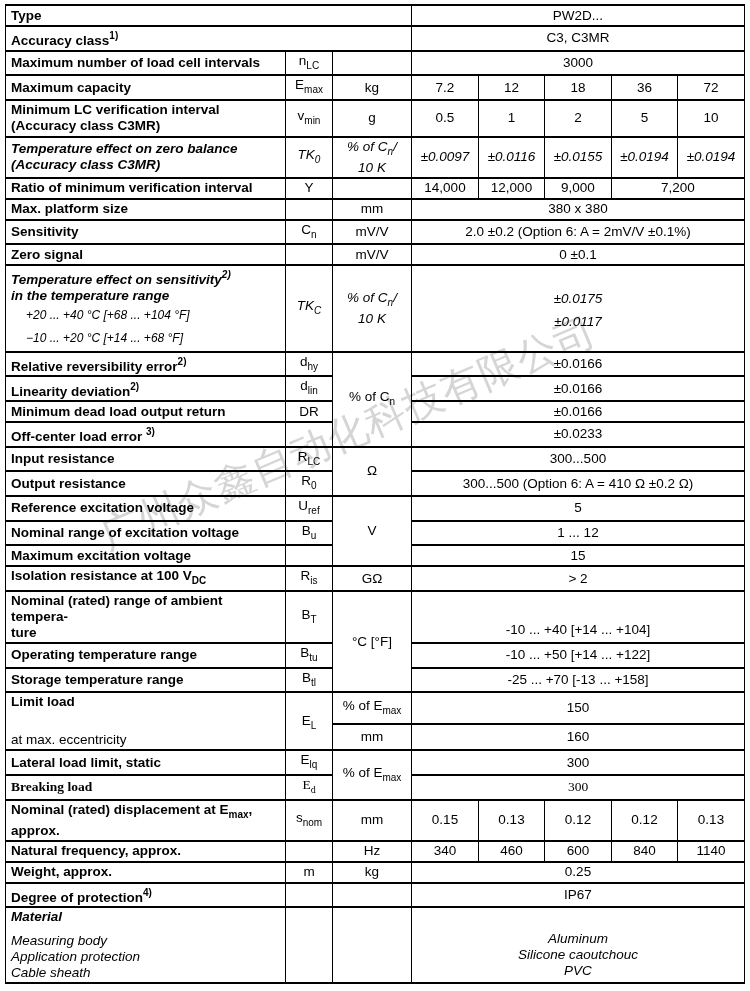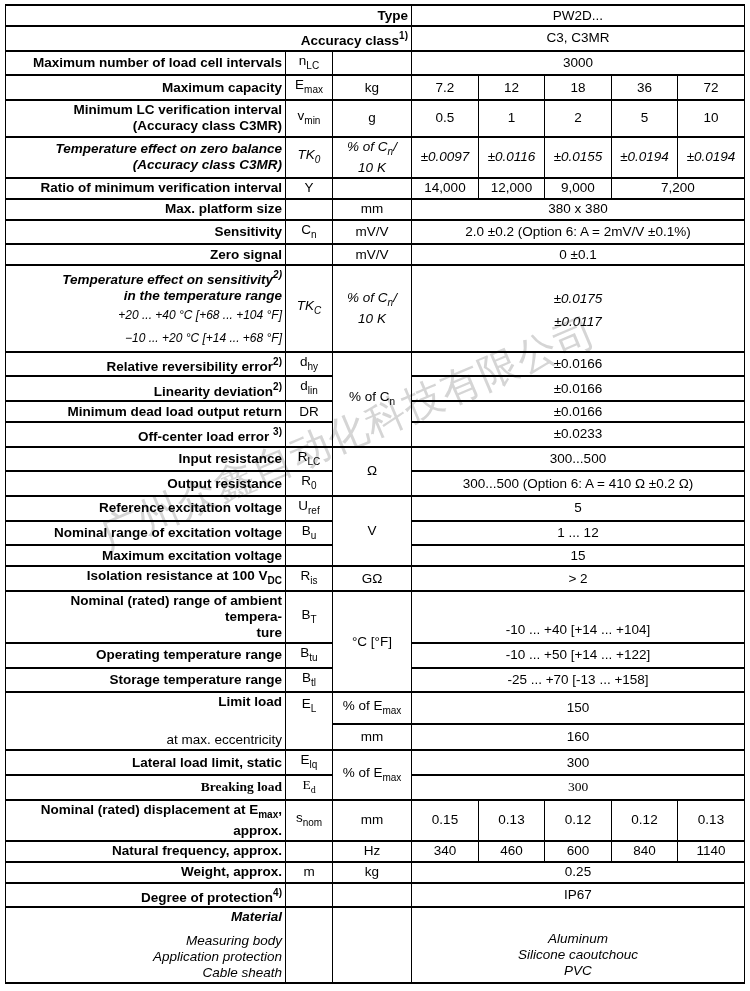--- a/index.html
+++ b/index.html
@@ -17,27 +17,27 @@
   table.spec{
     position:relative;z-index:1;background:transparent;
     border-collapse:collapse;table-layout:fixed;
     margin:4px 0 0 5px;width:739px;
   }
   td{
     border:1.3px solid #000;border-top-width:2px;border-bottom-width:2px;
     font-size:13.5px;line-height:16px;padding:1px 3px;
     text-align:center;vertical-align:middle;overflow:hidden;
   }
-  td.p{text-align:right;padding-left:5px;font-weight:bold;}
+  td.p{text-align:left;padding-left:5px;font-weight:bold;}
   td.s, td.u, td.v{font-weight:normal;}
   .rg{font-weight:normal;}
   .g9{margin-top:22px;}
   .g8{margin-top:8px;}
   .rng{font-weight:normal;font-size:12px;padding-left:15px;line-height:23px;}
-  td.vtop{vertical-align:top;padding-top:3px;}
+  td.vtop{vertical-align:top;padding-top:20px;}
   td.vbot{vertical-align:bottom;padding-bottom:4px;}
   td.tkcv{vertical-align:bottom;padding-bottom:18px;}
   td.tkcv div{line-height:23px;}
   td.matv{vertical-align:bottom;padding-bottom:3px;}
   td.matv div{line-height:16px;}
   sub{font-size:10px;}
   sup{font-size:10px;}
   .footnotes{position:relative;z-index:1;margin:9px 8px 0 6px;}
   .fn{position:relative;padding-left:26px;font-size:11px;line-height:13.5px;margin-bottom:1px;}
   .fn .fnm{position:absolute;left:2px;top:-3px;font-size:9px;}

